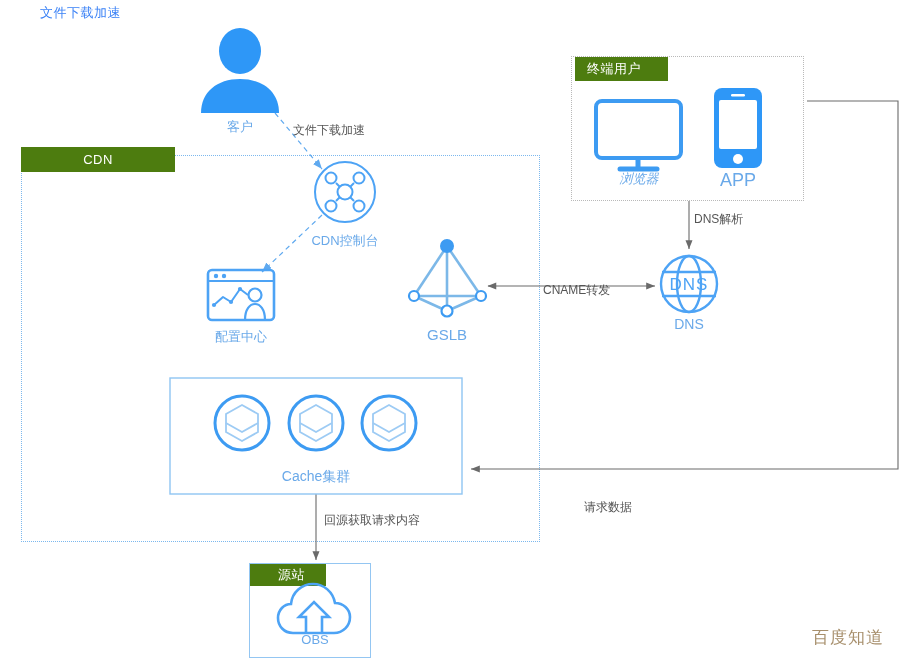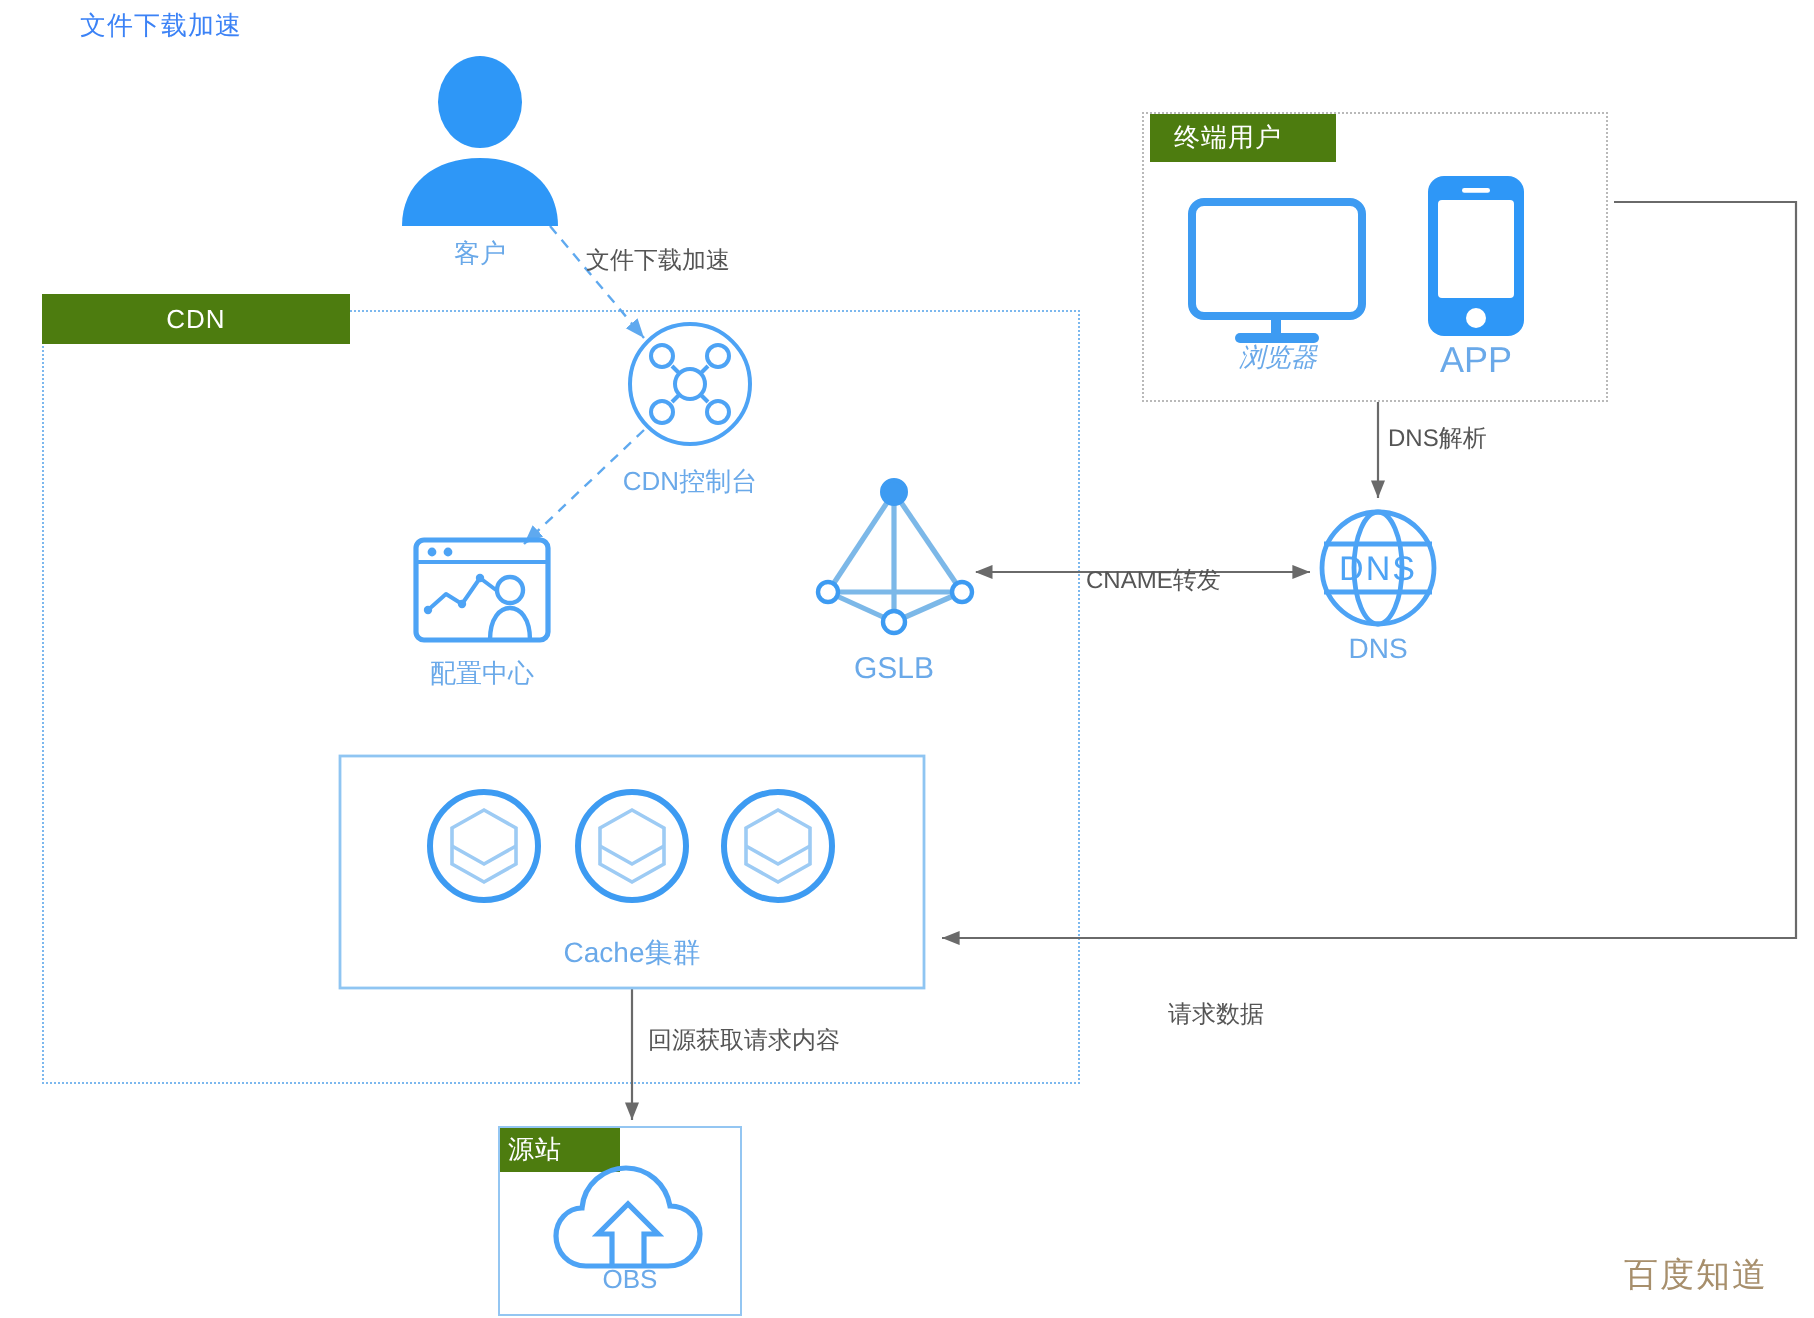--- a/index.html
+++ b/index.html
@@ -63,22 +63,22 @@
     width: 154px; height: 25px;
     justify-content: center;
   }
   #enduser-badge {
     left: 575px; top: 57px;
     width: 93px; height: 24px;
     padding-left: 12px;
   }
   #origin-badge {
     left: 250px; top: 564px;
-    width: 60px; height: 22px;
-    padding-left: 4px;
+    width: 76px; height: 22px;
+    padding-left: 28px;
   }
 
   
   .node-label {
     color: #6aa9e9;
     font-size: 13px;
     text-align: center;
     white-space: nowrap;
   }
   .edge-label {

